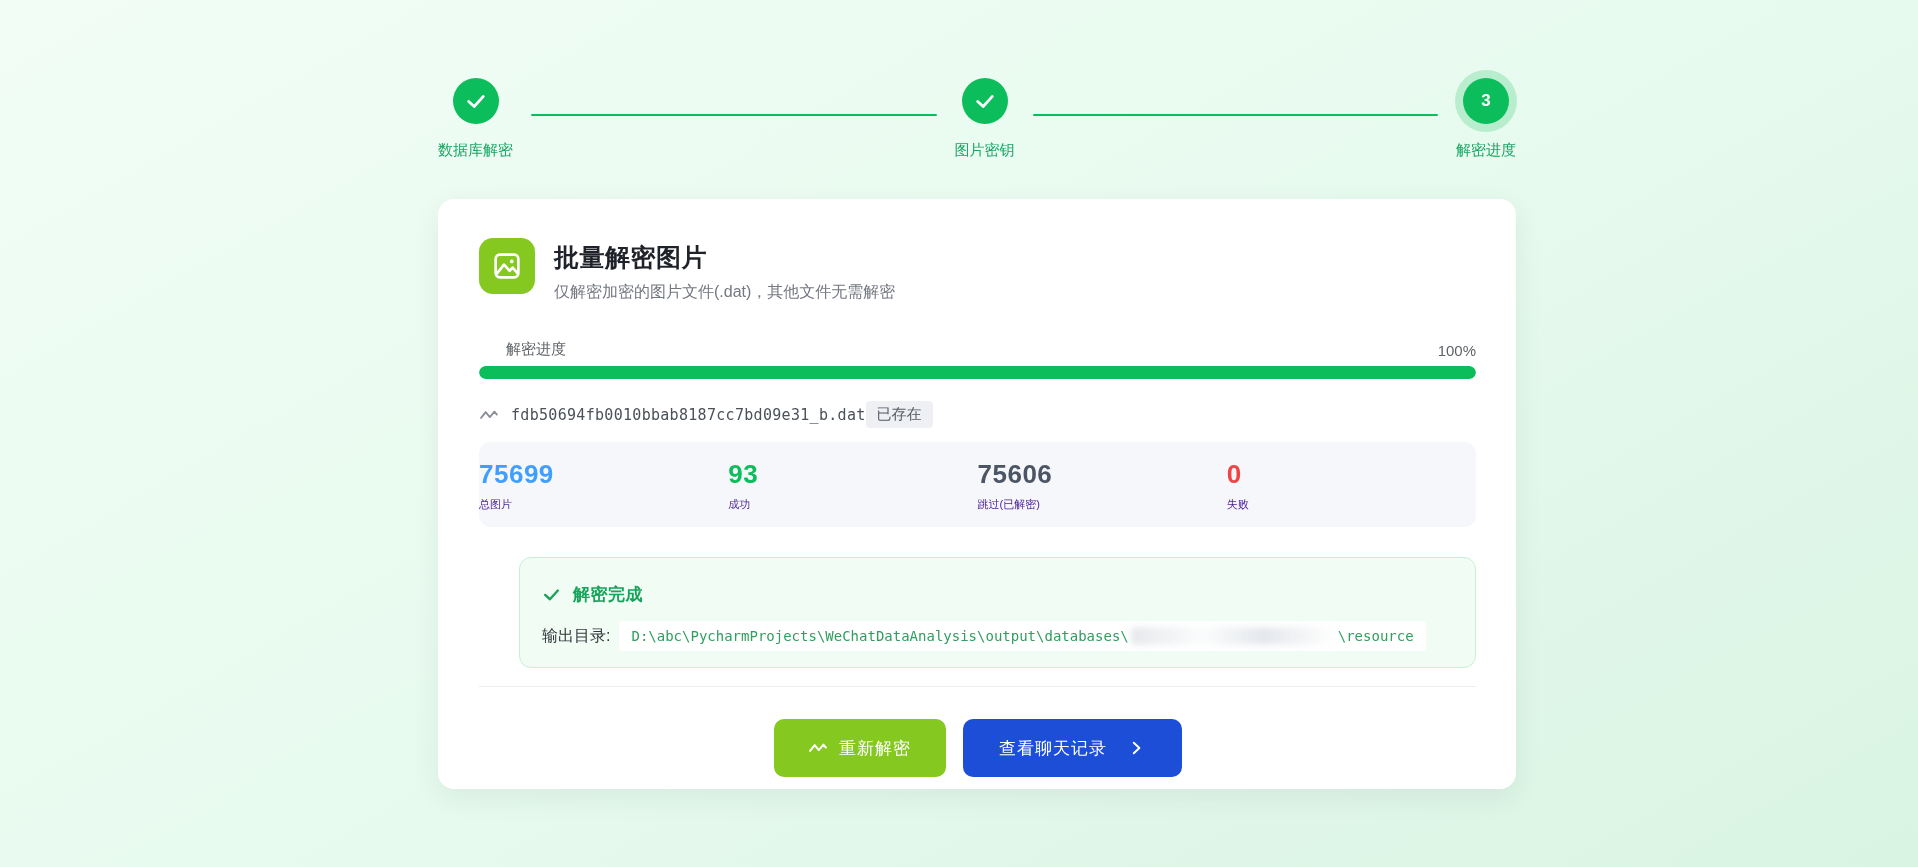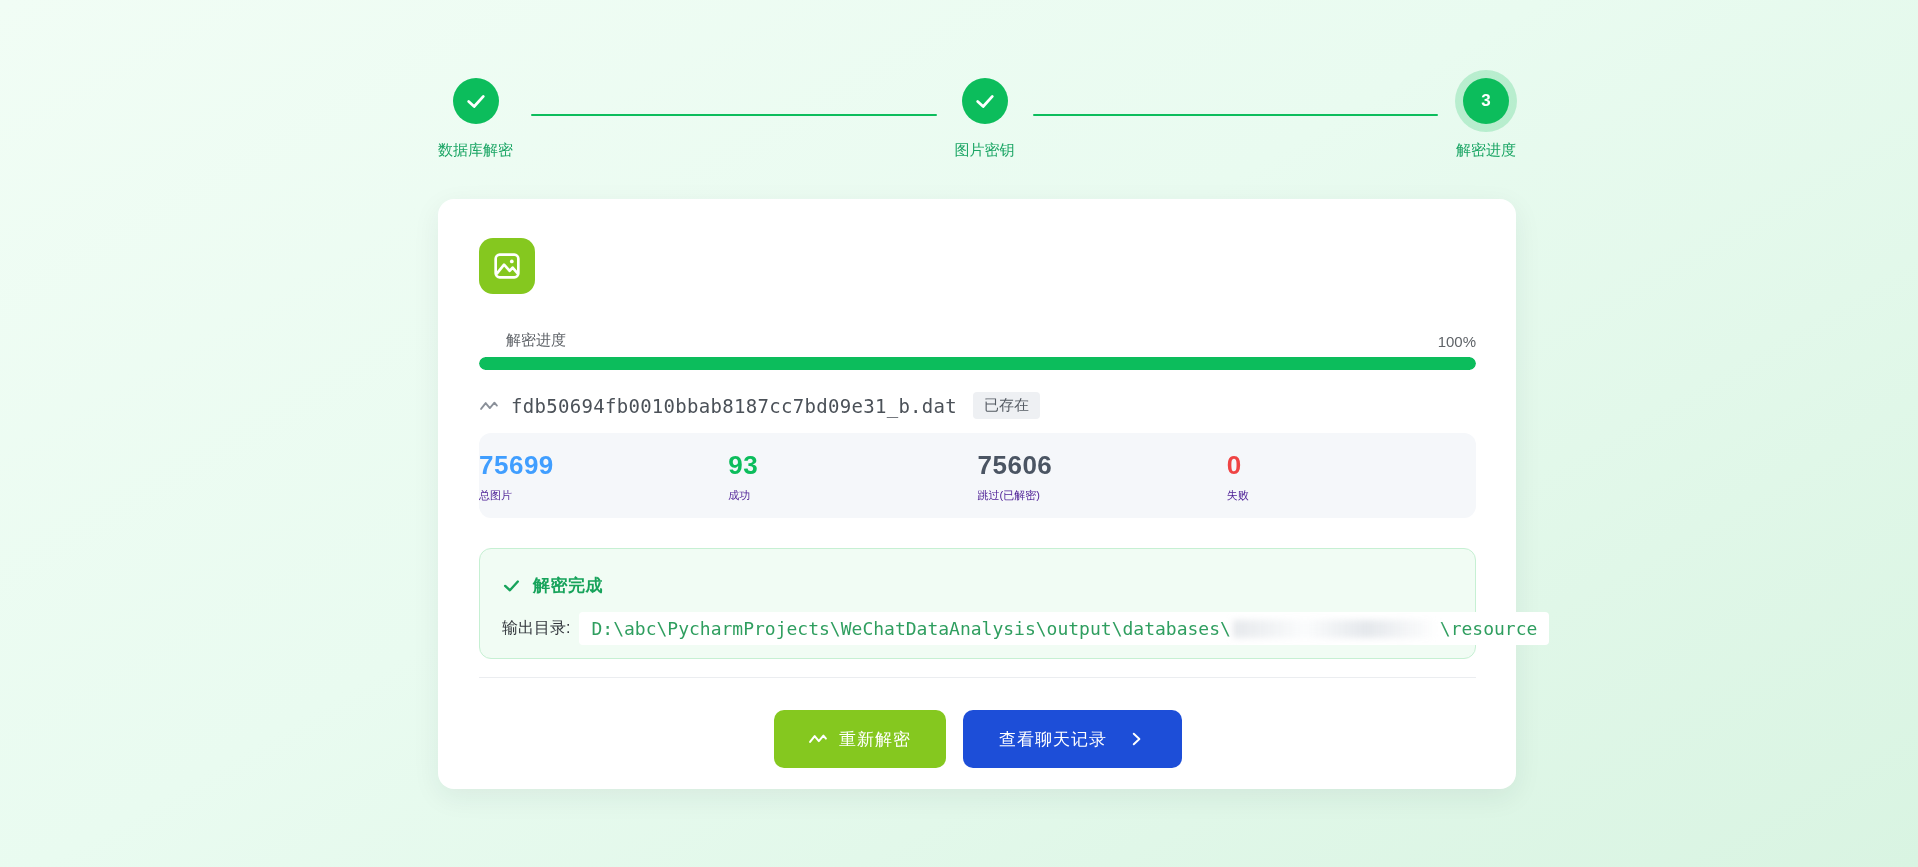--- a/index.html
+++ b/index.html
@@ -43,51 +43,51 @@
   .progress-row { display:flex; justify-content:space-between; align-items:flex-end; margin-top:37px;margin-left:27px; }
   .progress-label, .progress-percent { font-size:15px; color:#5f6368; }
   .progress-track {
     margin-top:7px; width:100%; height:13px; border-radius:7px;
     background:#ebeef2; overflow:hidden;
   }
   .progress-fill { height:100%; background:#0cbd5c; border-radius:7px; }
 
   .file-row { display:flex; align-items:center; margin-top:22px; }
   .file-icon { display:flex; color:#8a9099; margin-right:12px; }
-  .file-name { font-size:19px; color:#4b5158; letter-spacing:.3px; }
+  .file-name { font-size:15px; color:#4b5158; letter-spacing:.3px; }
   .file-badge {
-    margin-left:16px; font-size:15px; color:#555b63;
+    font-size:15px; color:#555b63;
     background:#eef0f3; border-radius:4px; padding:4px 11px;
   }
 
   .stats-panel {
     margin-top:14px; background:#f5f7fa; border-radius:12px;
     display:grid; grid-template-columns:repeat(4,1fr);
     padding:17px 0 15px 0;
   }
   .stat-item { text-align:left; }
   .stat-value { font-size:26px; font-weight:bold; letter-spacing:.5px; }
   .stat-value.blue { color:#409eff; }
   .stat-value.green { color:#0cbd5c; }
   .stat-value.gray { color:#4b5563; }
   .stat-value.red { color:#ef4444; }
   .stat-label { font-size:11px; color:#4c1d95; margin-top:7px; }
 
   .result-alert {
     margin-top:30px; background:#f1fcf4; border:1px solid #c6f0d3;
-    border-radius:12px; padding:25px 22px 24px 22px; height:111px;
+    border-radius:12px; padding:25px 22px 24px 22px; height:111px;margin-left:40px;
   }
   .result-title-row { display:flex; align-items:center; color:#17a35b; }
   .result-check { display:flex; margin-right:12px; }
   .result-title { font-size:17px; font-weight:600; letter-spacing:.5px; }
   .result-path-row { display:flex; align-items:center; margin-top:15px; }
   .output-label { font-size:16px; color:#33373d; white-space:nowrap; }
   .path-chip {
     margin-left:9px; background:#fff; border-radius:4px; padding:6px 12px;
-    font-size:18px; color:#2f9e5f; display:flex; align-items:center;
+    font-size:14px; color:#2f9e5f; display:flex; align-items:center;
     white-space:nowrap; cursor:pointer;
   }
   .redacted {
     display:inline-block; width:205px; height:18px; margin:0 2px;
     border-radius:2px; vertical-align:middle;
     background:linear-gradient(90deg,rgba(226,229,233,.85),rgba(248,250,251,.6) 35%,rgba(222,226,231,.8) 65%,rgba(255,255,255,.95));
     filter:blur(3px);
   }
 
   .divider { margin-top:18px; height:1px; background:#ebedf0; }
@@ -140,20 +140,24 @@
 
 <div class="card">
 
   <div class="card-header">
     <div class="header-icon">
       <svg width="32" height="32" viewBox="0 0 24 24" fill="none" stroke="#fff" stroke-width="2" stroke-linecap="round" stroke-linejoin="round">
         <rect x="3.5" y="3.5" width="17" height="17" rx="3"></rect>
         <circle cx="15.6" cy="8.6" r="1.4" fill="#fff" stroke="none"></circle>
         <path d="M4.5 17.5 L9.8 11 L14 15.6 L16.2 13.2 L19.8 17.3"></path>
       </svg>
+    </div>
+    <div class="header-text">
+      <div class="card-title">批量解密图片</div>
+      <div class="card-subtitle">仅解密加密的图片文件(.dat)，其他文件无需解密</div>
     </div>
   </div>
 
   <div class="progress-row">
     <span class="progress-label">解密进度</span>
     <span class="progress-percent">100%</span>
   </div>
   <div class="progress-track">
     <div class="progress-fill" style="width: 100%;"></div>
   </div>

